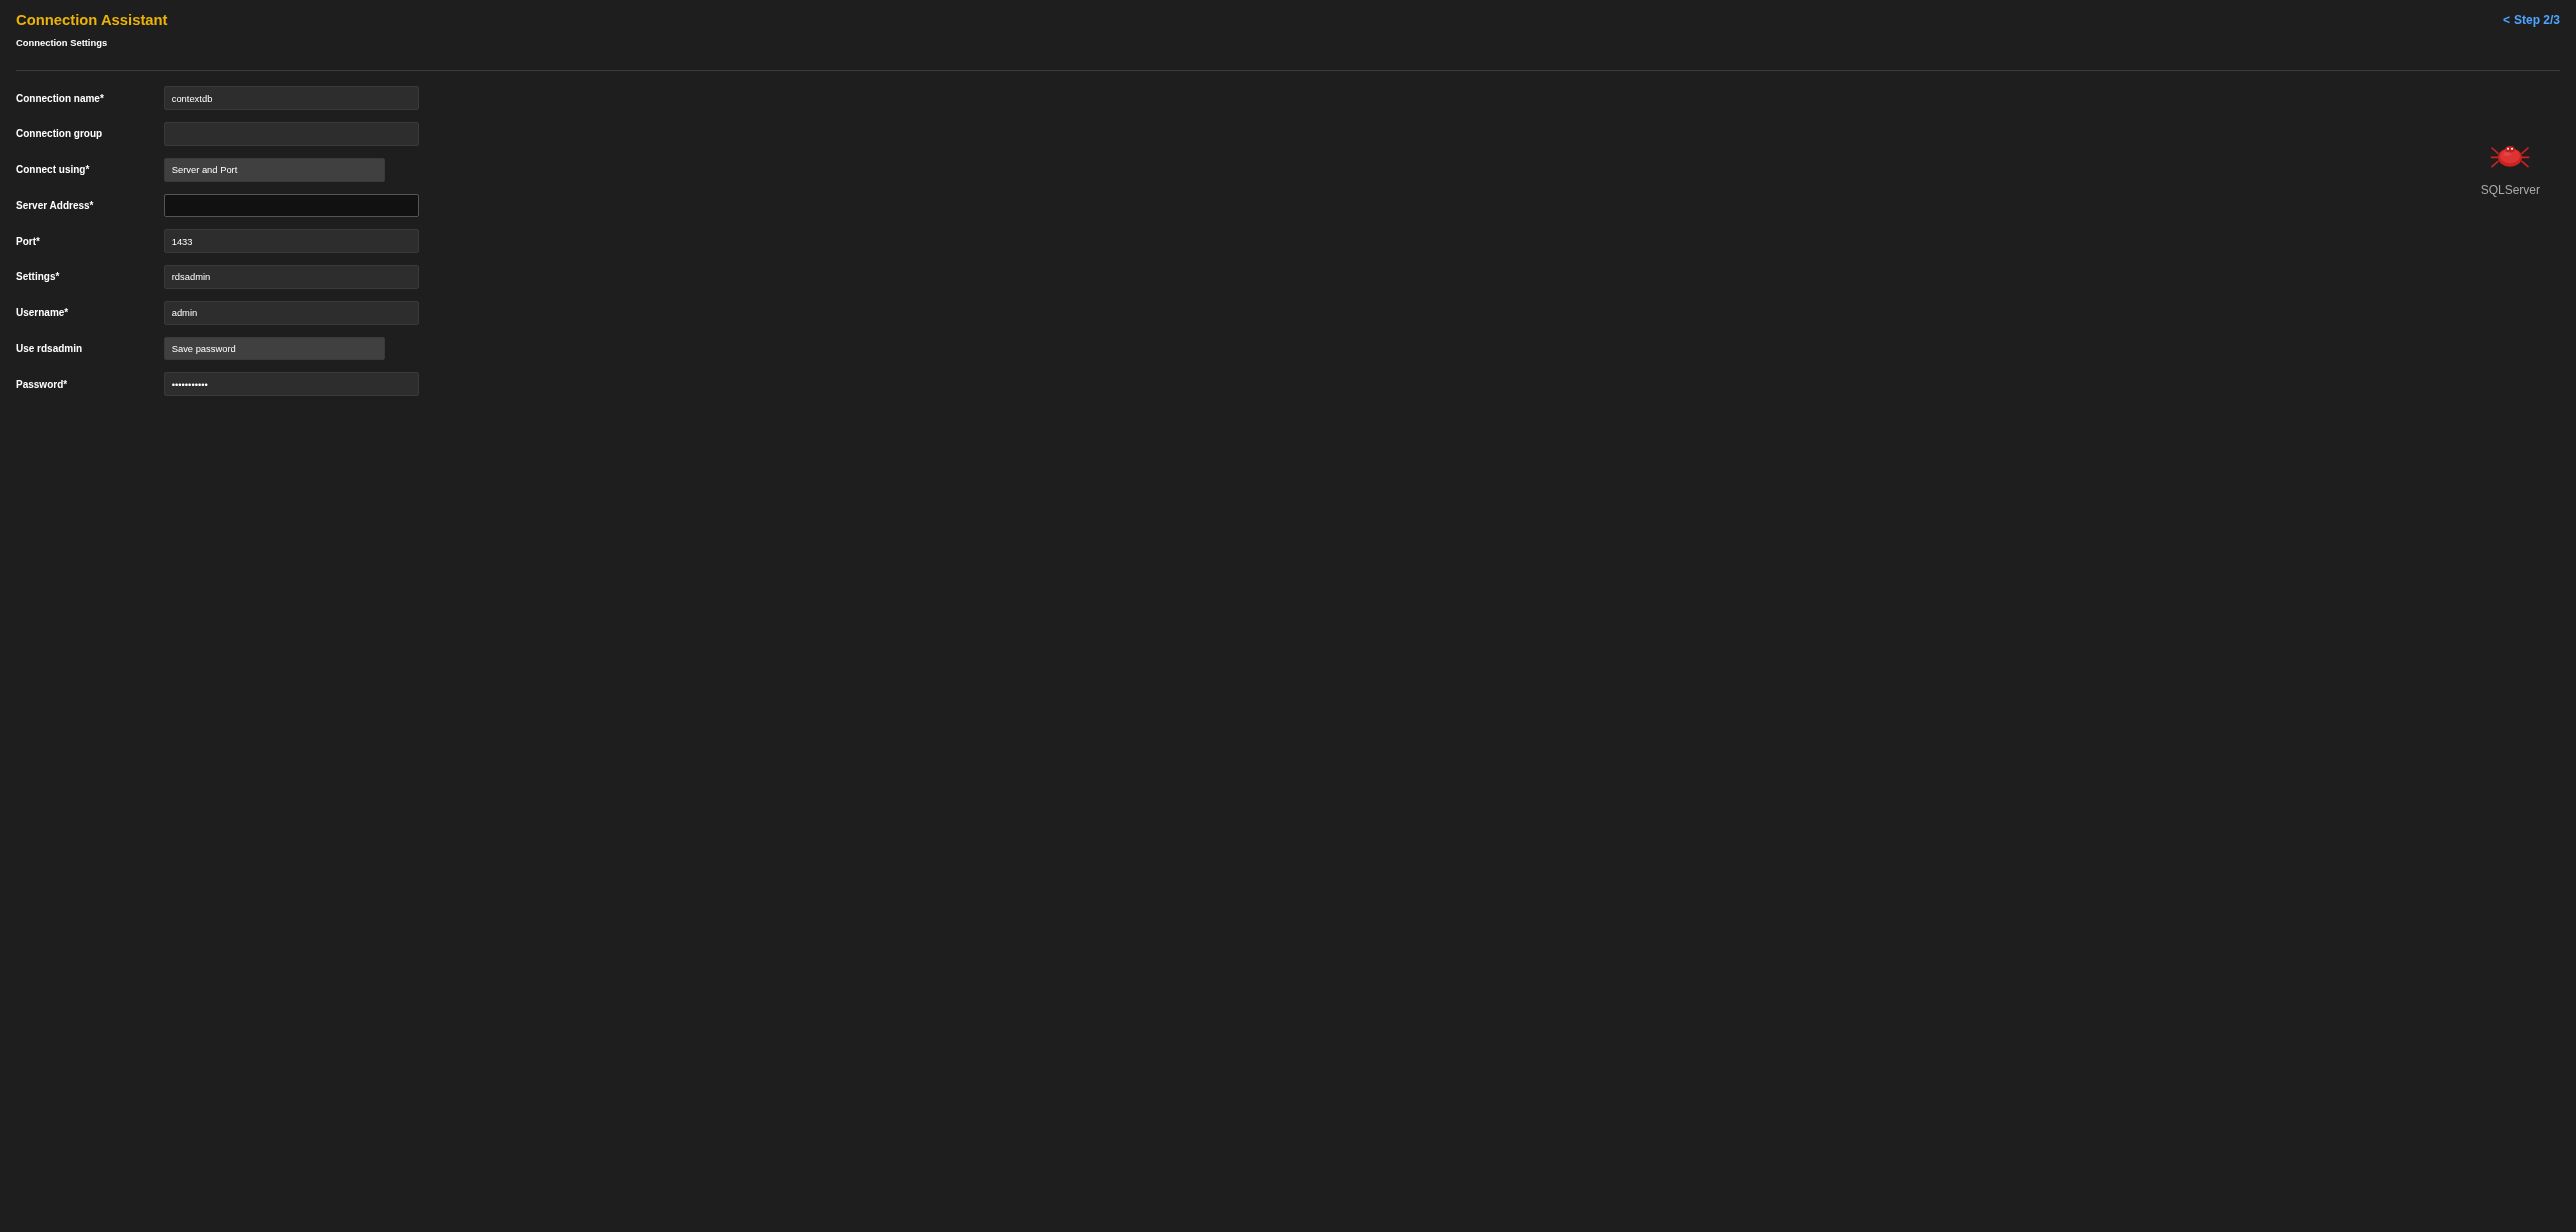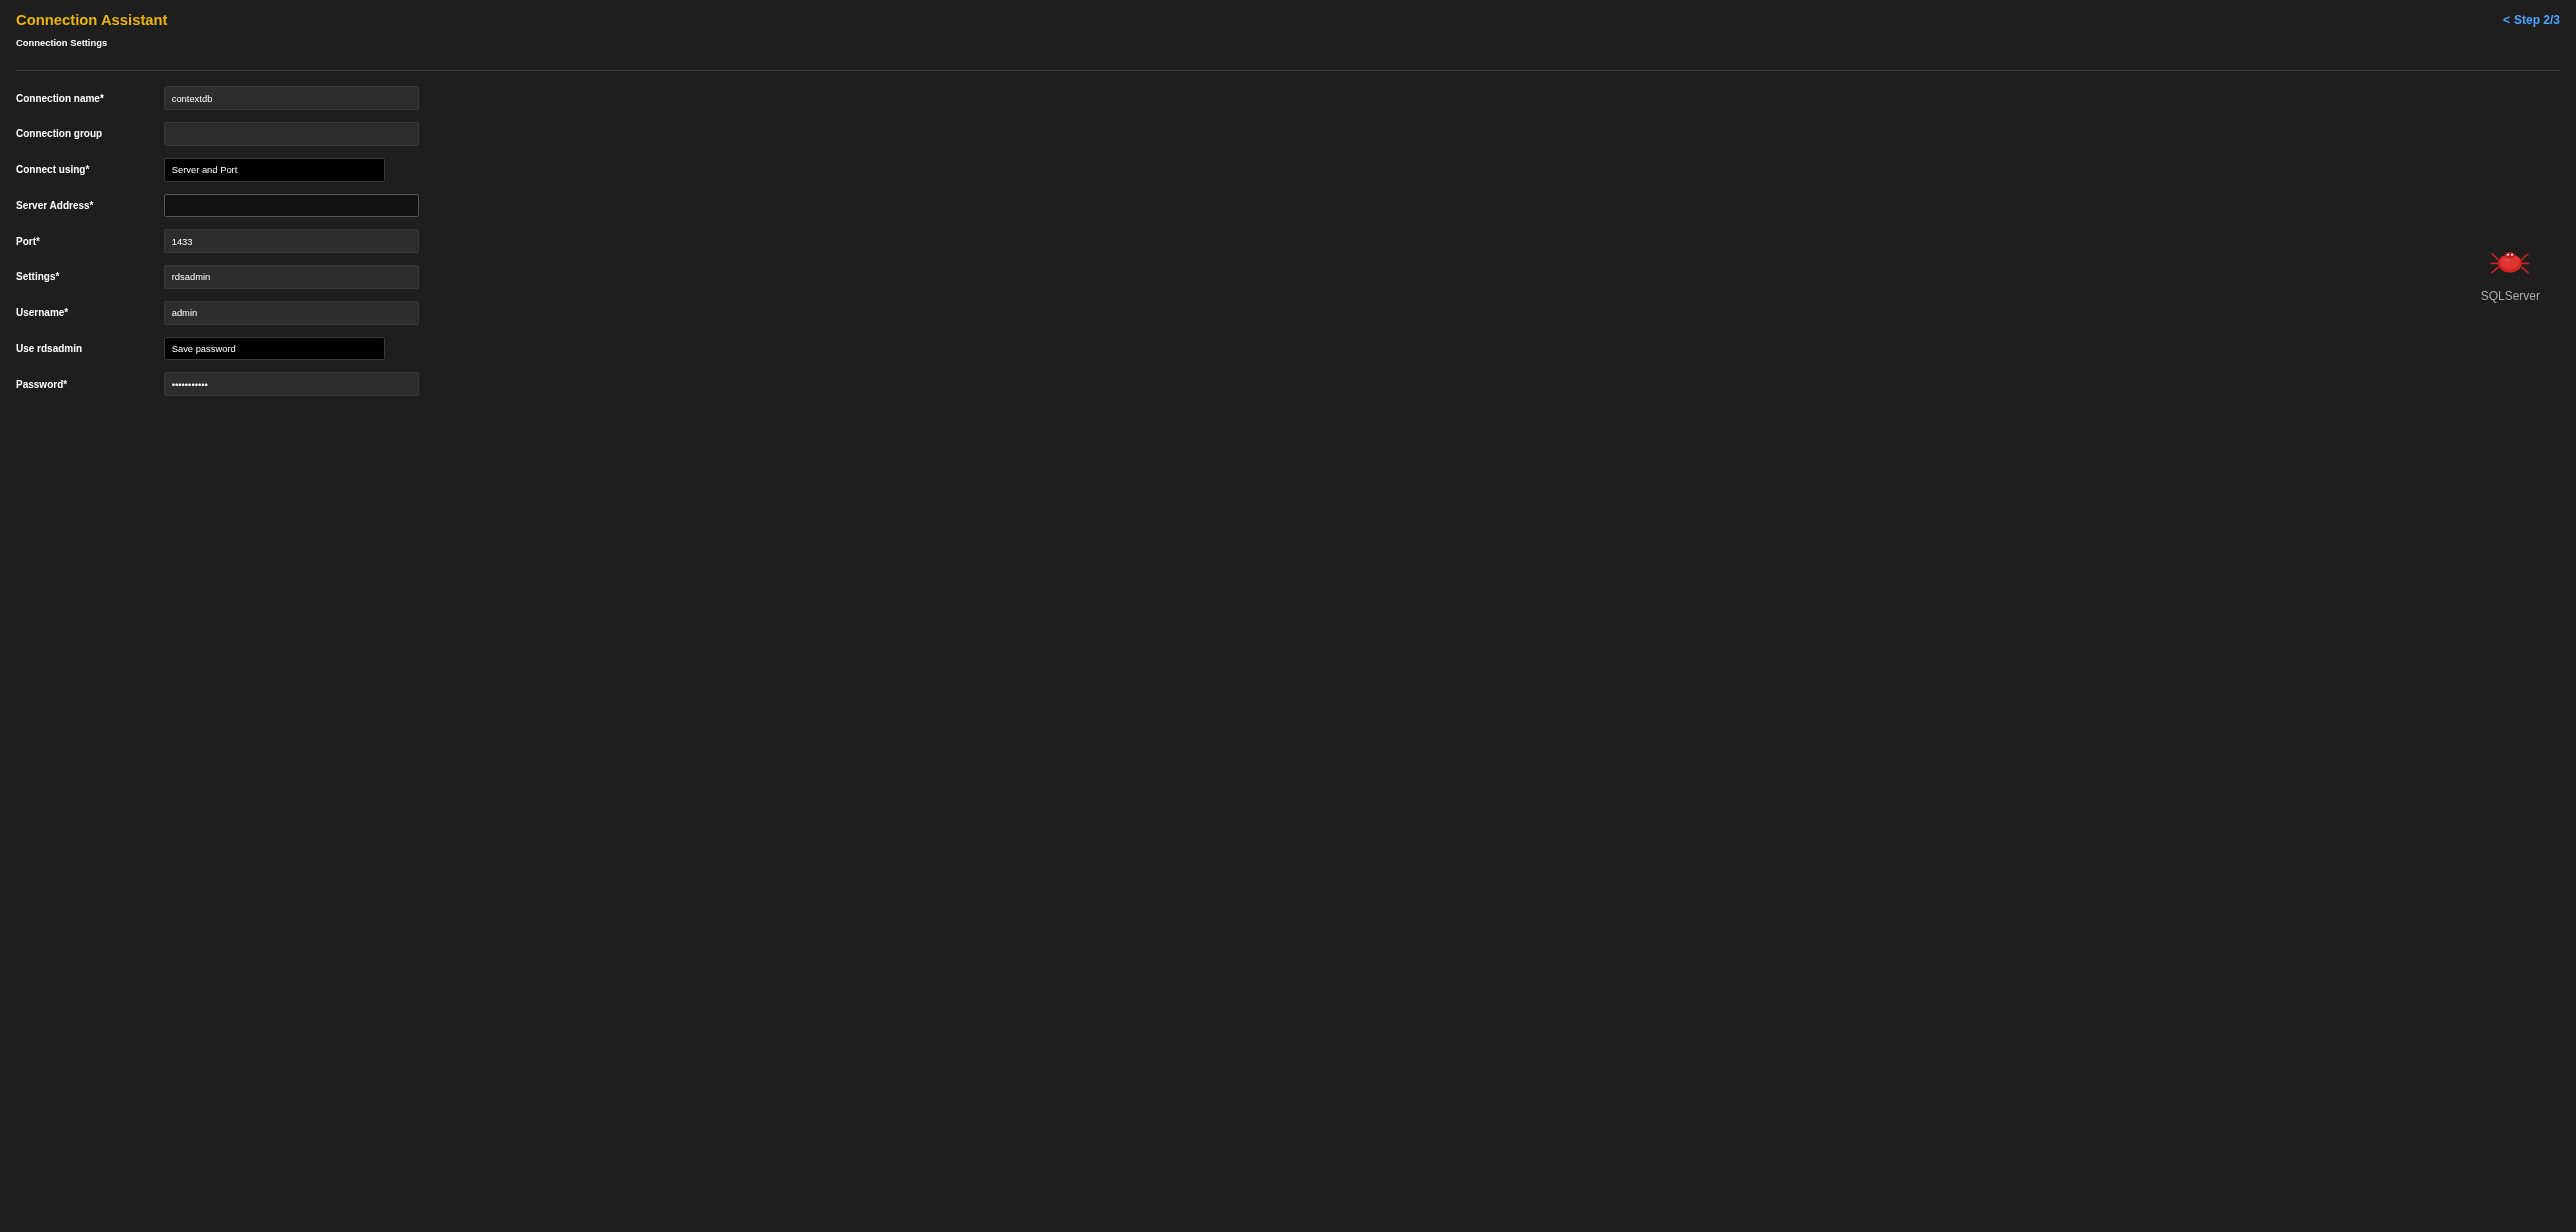--- a/index.html
+++ b/index.html
@@ -54,21 +54,21 @@
 
     .divider {
       border: none;
       border-top: 0.7px solid #3a3a3a;
       margin-bottom: 14.8px;
     }
 
     .content-area {
       display: flex;
       justify-content: space-between;
-      align-items: center;
+      align-items: flex-start;
     }
 
     .form-area {
       flex: 1;
       max-width: 456px;
     }
 
     .form-row {
       display: flex;
       align-items: center;
@@ -98,21 +98,21 @@
       border-color: #555;
       background-color: #111111;
     }
 
     .form-input::placeholder {
       color: #888;
     }
 
     .form-input-select {
       width: 221px;
-      background-color: #000000;
+      background-color: #404040;
       border: 0.7px solid #3a3a3a;
       border-radius: 2px;
       color: #ffffff;
       font-size: 9.4px;
       padding: 5.4px 6.7px;
       outline: none;
       appearance: none;
       cursor: pointer;
     }
 

